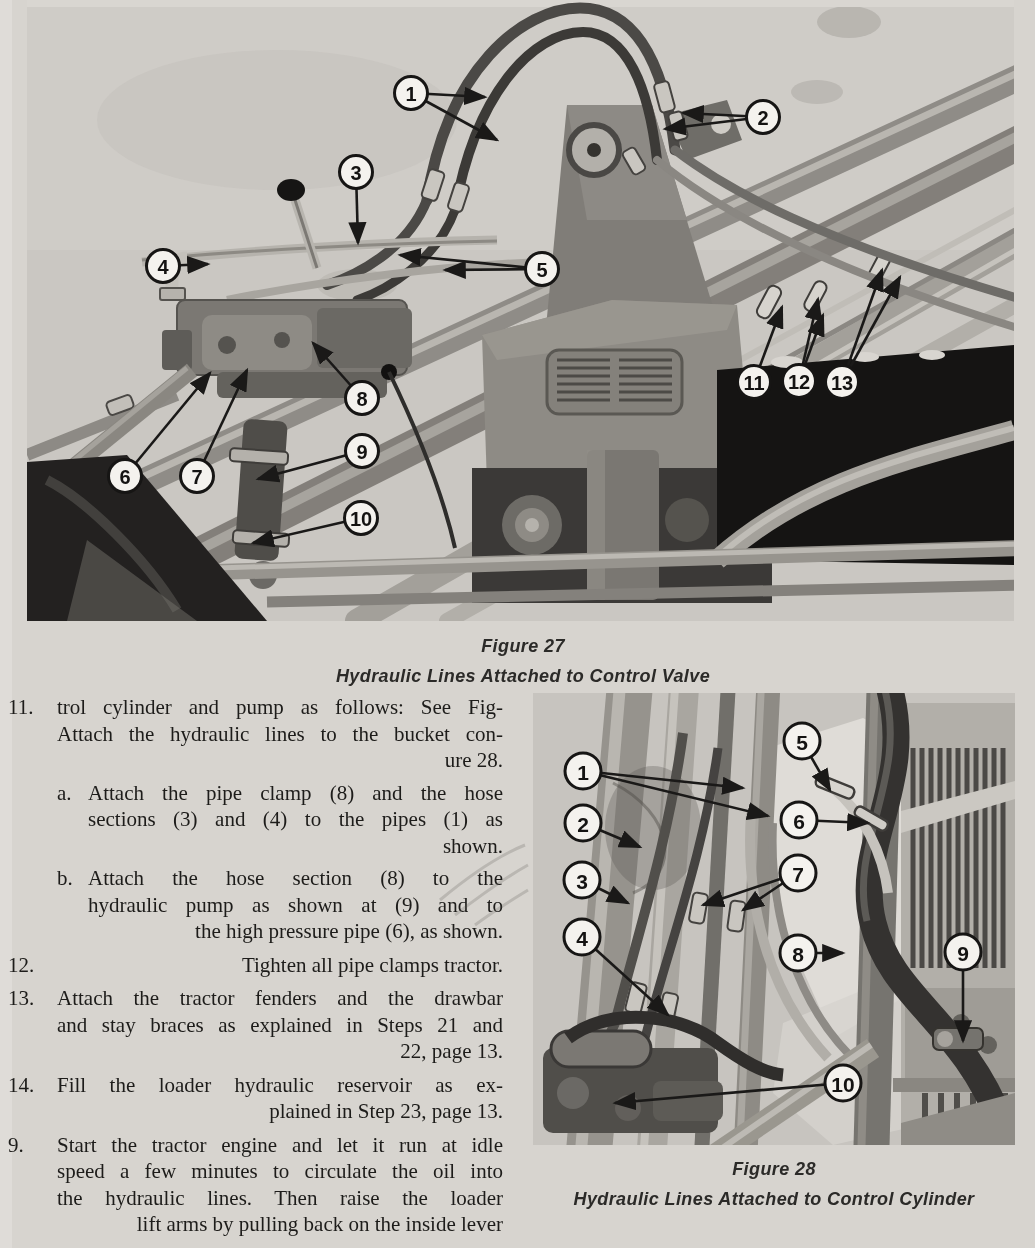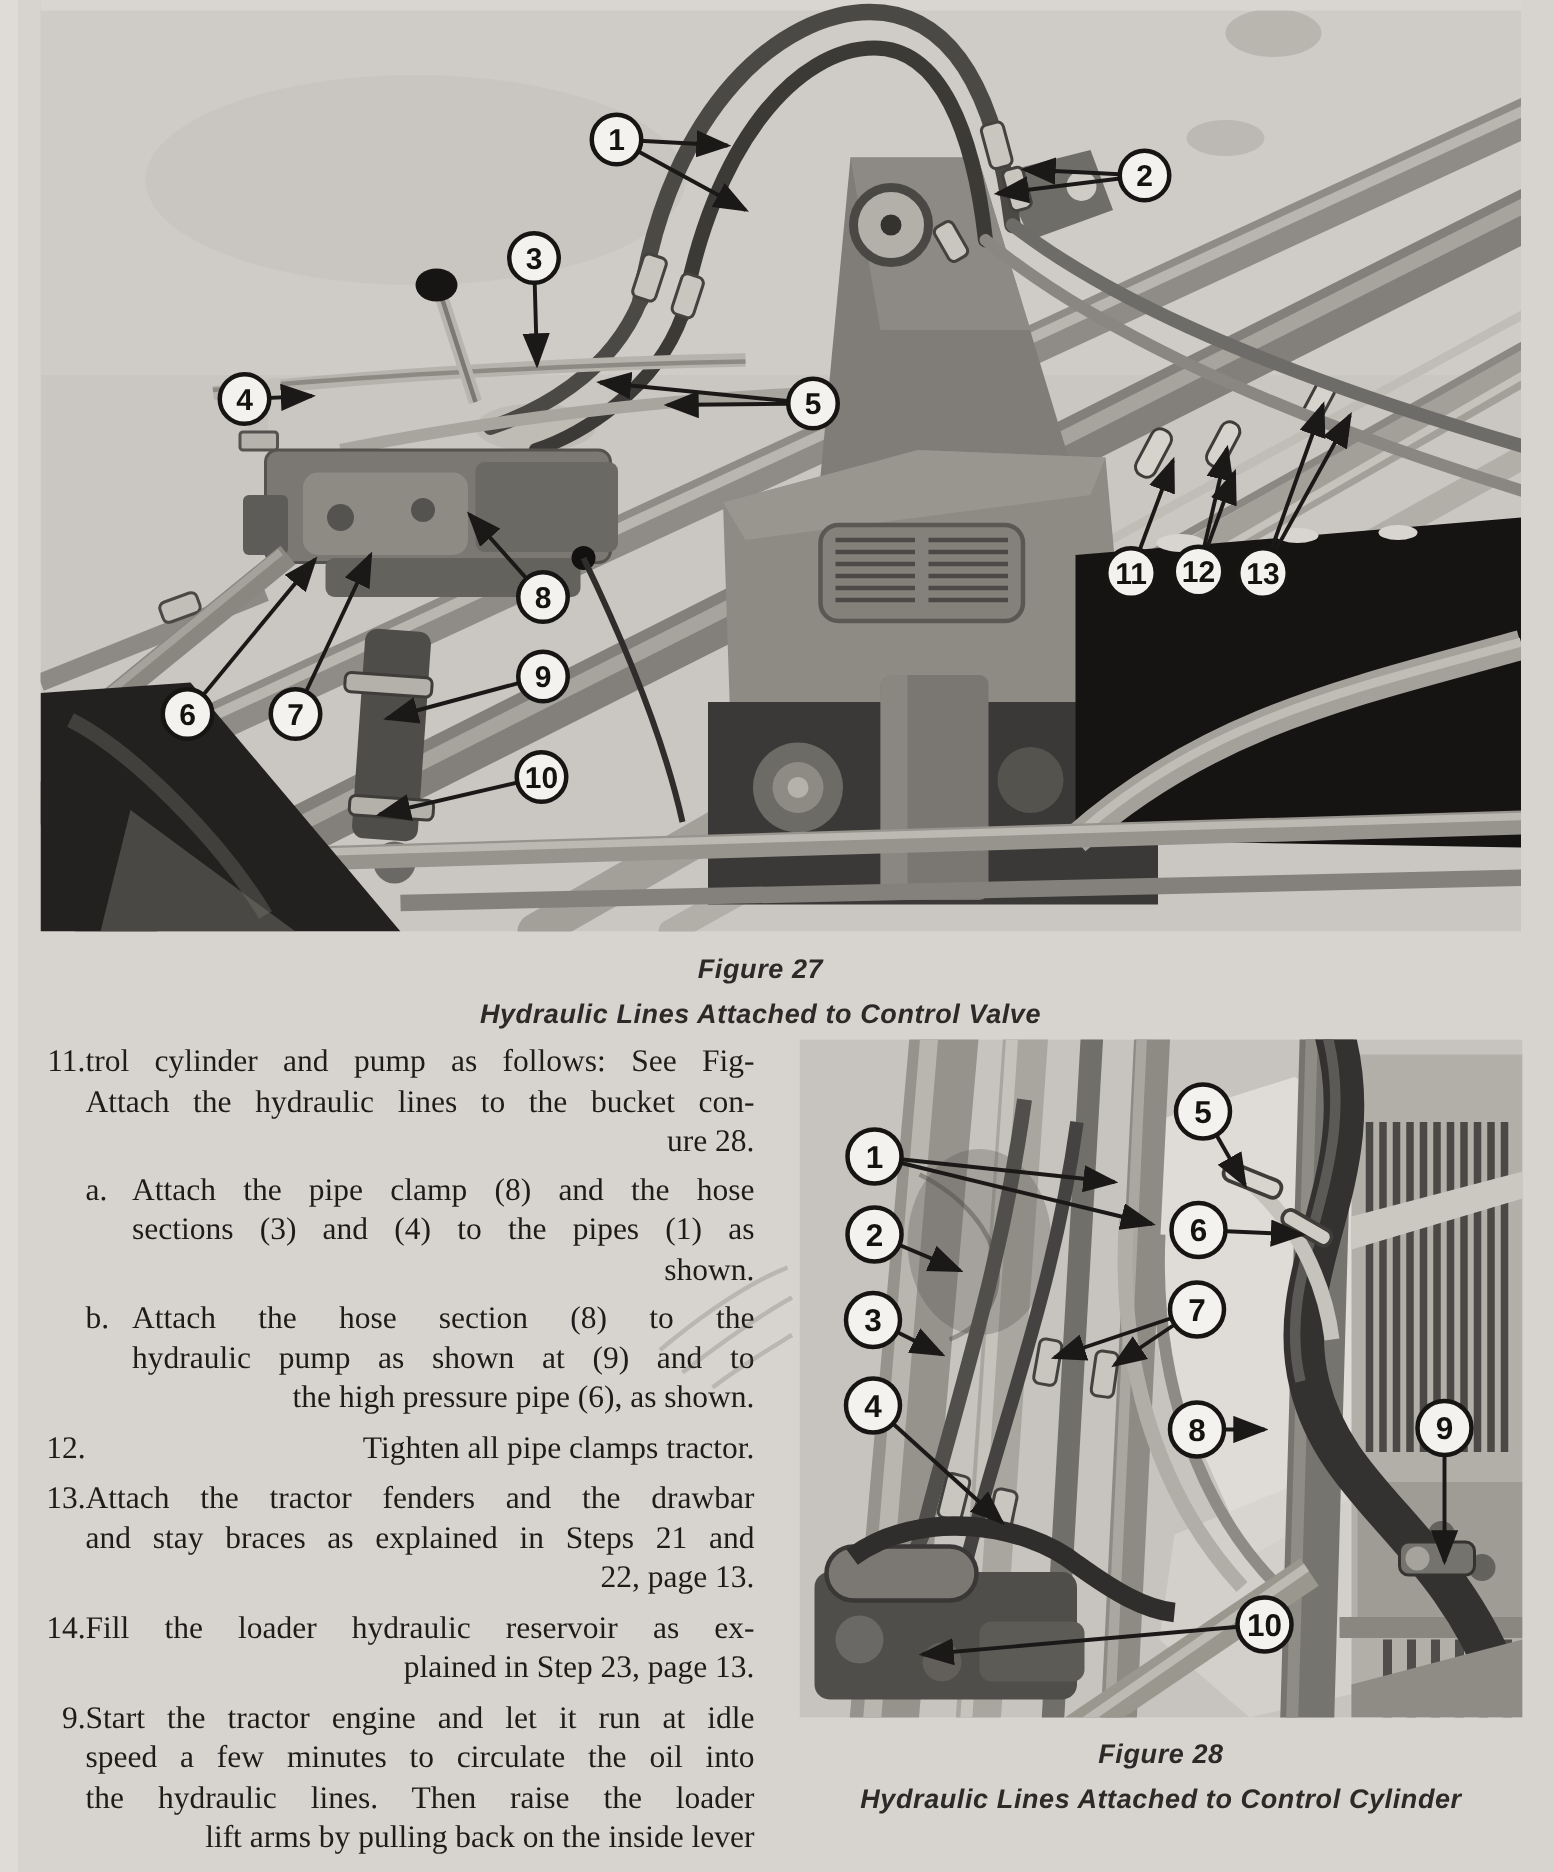--- a/index.html
+++ b/index.html
@@ -12,28 +12,28 @@
     content:"";position:absolute;left:0;top:0;width:12px;height:100%;
     background:#e3e0db;opacity:.7;
   }
   .figure{position:absolute;}
   .figure svg{display:block;}
   .caption{
     position:absolute;text-align:center;
     font-family:"Liberation Sans",sans-serif;font-style:italic;font-weight:bold;
     font-size:18px;line-height:30px;color:#2b2a28;letter-spacing:.4px;
   }
-  .cap27{left:0;top:631px;width:1014px;}
+  .cap27{left:16px;top:631px;width:1014px;}
   .cap28{left:533px;top:1154px;width:482px;}
   #steps{
     position:absolute;left:8px;top:694px;width:495px;
     font-size:21px;line-height:26.5px;
   }
   .step{display:flex;margin-bottom:7px;}
-  .snum{width:49px;flex:none;text-align:right;}
+  .snum{width:49px;flex:none;}
   .sbody{flex:1;min-width:0;}
   .sub{display:flex;margin-top:6px;}
   .sletter{width:31px;flex:none;}
   .tline{text-align:right;}
   .j{text-align:justify;height:26.5px;overflow:hidden;}
   .j::after{content:"";display:inline-block;width:100%;height:0;}
   
   .arrow{stroke:#1a1918;stroke-width:2.6;}
   .cmark{fill:#f4f2ee;stroke:#161514;stroke-width:3;}
   .cnum{

